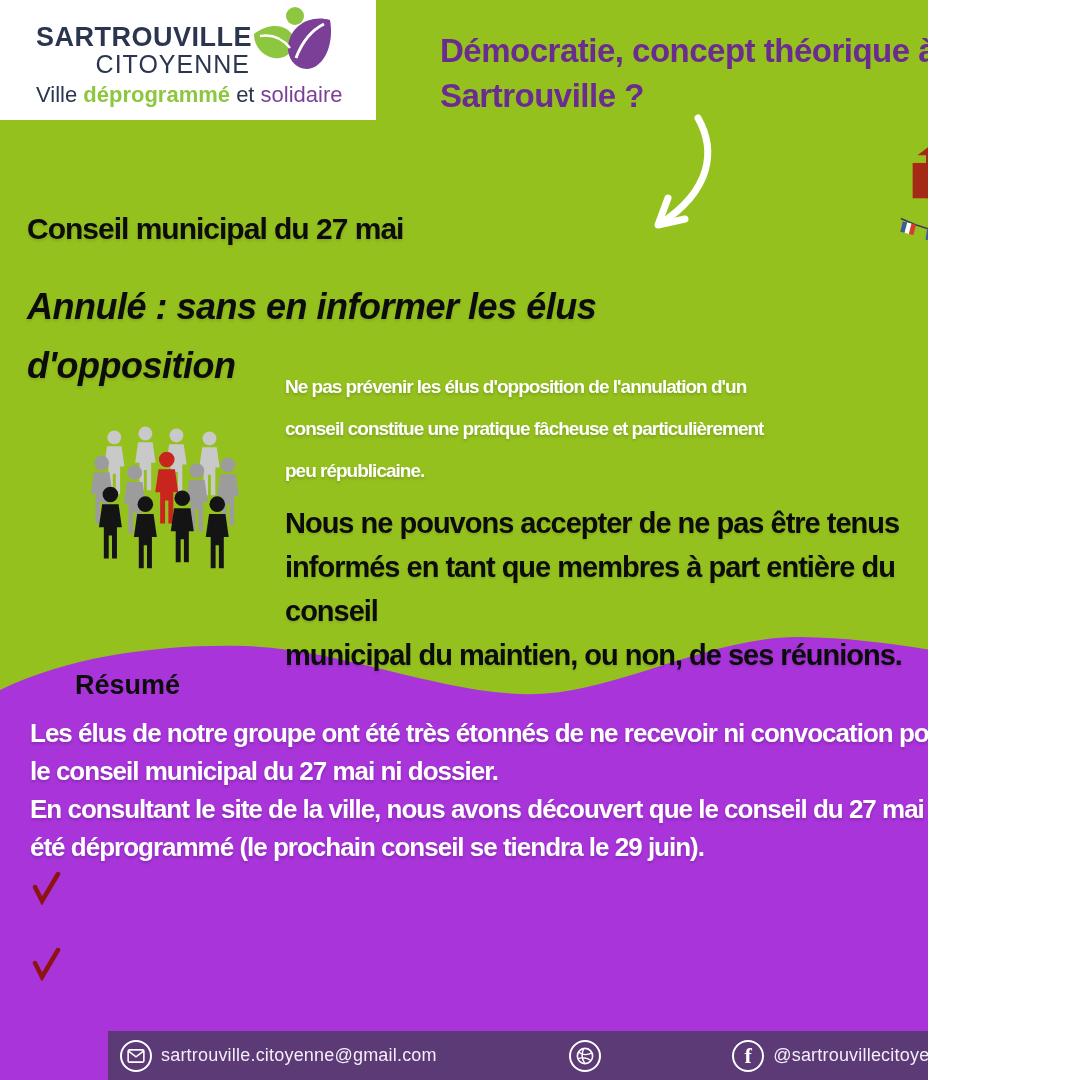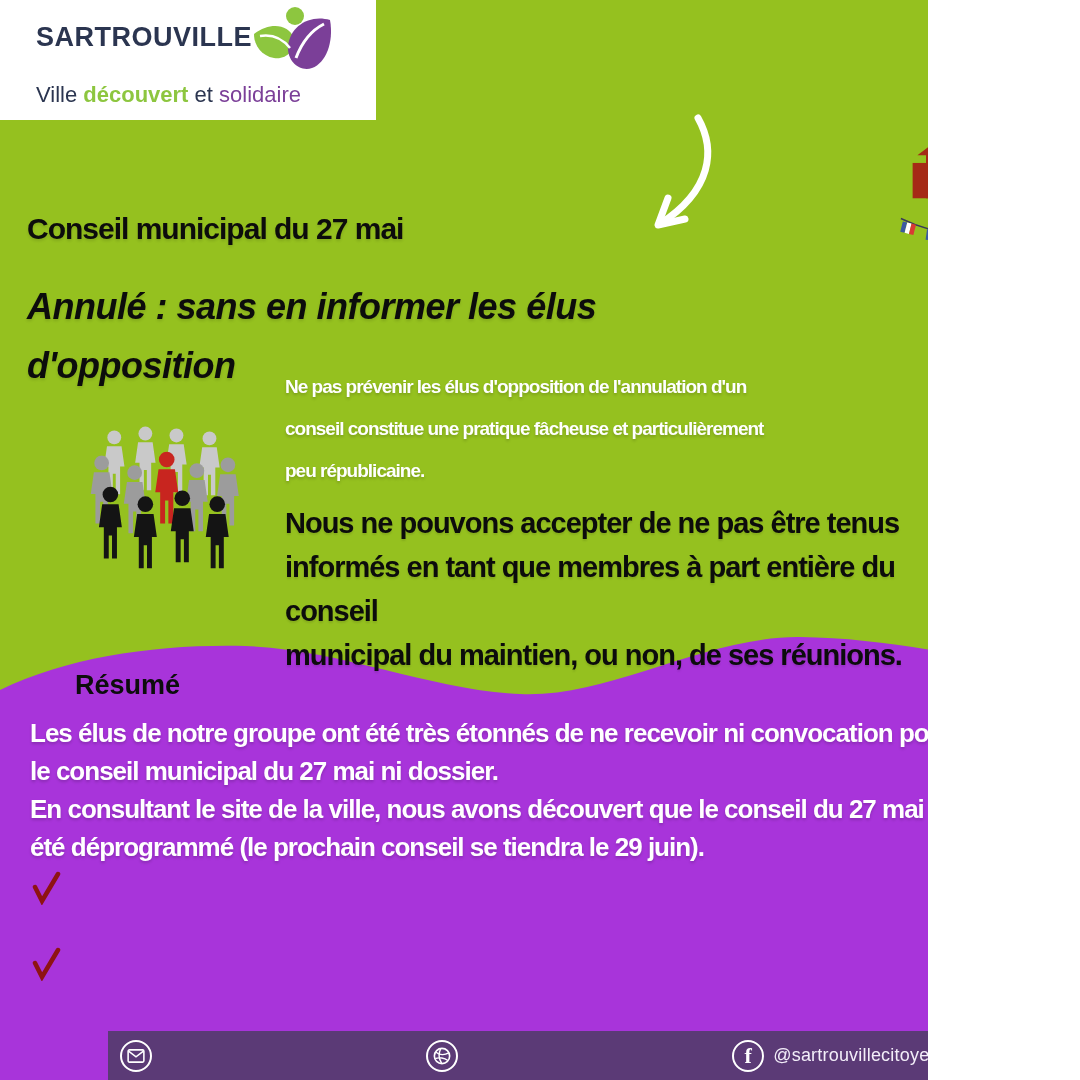--- a/index.html
+++ b/index.html
@@ -100,30 +100,33 @@
 <body>
 
 <div class="canvas">
 
   <svg class="wave-svg" viewBox="0 0 1080 482" preserveAspectRatio="none">
     <path d="M0 92 C70 58 160 46 245 48 C340 51 430 92 520 96 C610 100 705 38 800 39 C905 40 1010 70 1080 78 L1080 482 L0 482 Z" fill="#a834da"></path>
   </svg>
 
   <div class="logo-box">
     <div class="logo-line1">SARTROUVILLE</div>
+    <div class="logo-line2">CITOYENNE</div>
     <svg class="logo-leaf" width="86" height="72" viewBox="0 0 86 72">
       <circle cx="45" cy="10" r="9" fill="#8dc63f"></circle>
       <path d="M4 28 C20 16 38 18 44 32 C46 44 36 54 24 52 C12 50 4 40 4 28 Z" fill="#8dc63f"></path>
       <path d="M80 14 C60 8 40 20 38 40 C37 56 50 66 62 62 C76 57 84 36 80 14 Z" fill="#7b3f98"></path>
       <path d="M10 30 C22 28 32 32 40 42" stroke="#ffffff" stroke-width="2.5" fill="none"></path>
       <path d="M74 18 C62 24 52 36 46 52" stroke="#ffffff" stroke-width="3" fill="none"></path>
     </svg>
-    <div class="logo-tagline"><span>Ville </span><span class="tag-green">découvert</span><span> et </span><span class="tag-purple">solidaire</span></div>
+    <div class="logo-tagline"><span>Ville </span><span class="tag-green">déprogrammé</span><span> et </span><span class="tag-purple">solidaire</span></div>
   </div>
 
+  <div class="question">Démocratie, concept théorique à
+Sartrouville ?</div>
 
   <svg class="abs" style="left:628px; top:112px;" width="95" height="135" viewBox="0 0 95 135">
     <path d="M70 6 C88 38 84 78 32 112" stroke="#ffffff" stroke-width="7" fill="none" stroke-linecap="round"></path>
     <path d="M57 107 L30 113 L40 86" stroke="#ffffff" stroke-width="7" fill="none" stroke-linecap="round" stroke-linejoin="round"></path>
   </svg>
 
   <svg class="abs" style="left:905px; top:112px;" width="105" height="100" viewBox="0 0 110 100">
     <rect x="53.5" y="4" width="3" height="16" fill="#a52a16"></rect>
     <path d="M56 3 L72 7.5 L56 12.5 Z" fill="#a52a16"></path>
     <polygon points="13,43 55,11 97,43" fill="#a52a16"></polygon>
@@ -232,20 +235,21 @@
   </svg>
 
   <div class="footer-bar">
     <div class="contact">
       <span class="contact-icon">
         <svg width="18" height="14" viewBox="0 0 20 16">
           <rect x="1" y="1" width="18" height="14" rx="1.5" stroke="#ffffff" stroke-width="1.8" fill="none"></rect>
           <path d="M1.5 2.5 L10 9 L18.5 2.5" stroke="#ffffff" stroke-width="1.8" fill="none"></path>
         </svg>
       </span>
+      <span>sartrouville.citoyenne@gmail.com</span>
     </div>
     <div class="contact">
       <span class="contact-icon">
         <svg width="18" height="18" viewBox="0 0 20 20">
           <circle cx="10" cy="10" r="8.5" stroke="#ffffff" stroke-width="1.8" fill="none"></circle>
           <path d="M3 5.5 C7 9 13 9 17.5 6.5" stroke="#ffffff" stroke-width="1.6" fill="none"></path>
           <path d="M2.5 13 C7 11 13 12.5 16.5 15" stroke="#ffffff" stroke-width="1.6" fill="none"></path>
           <path d="M8.5 2 C6 7 6.5 13 9.5 18" stroke="#ffffff" stroke-width="1.6" fill="none"></path>
         </svg>
       </span>

